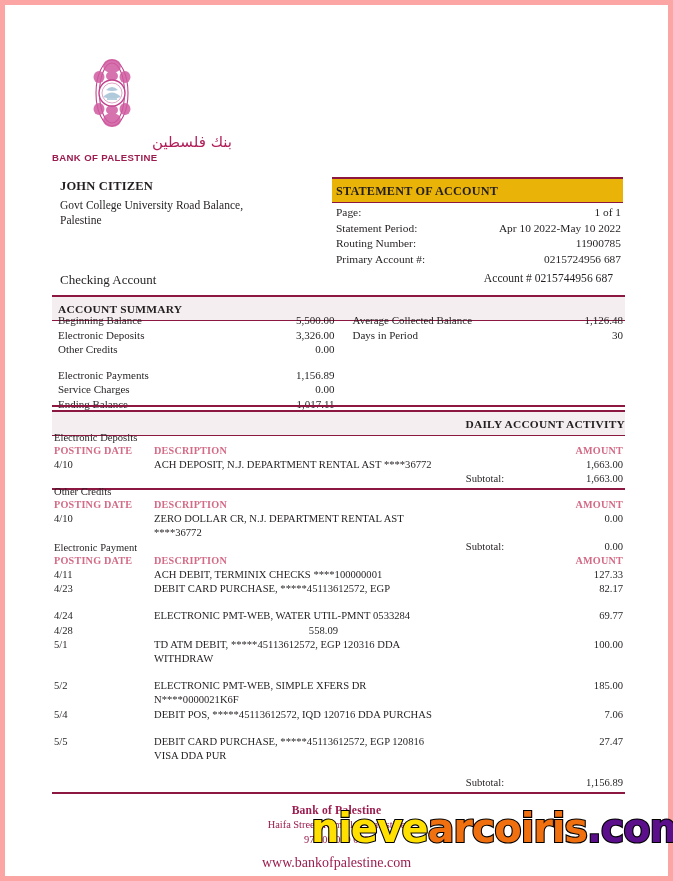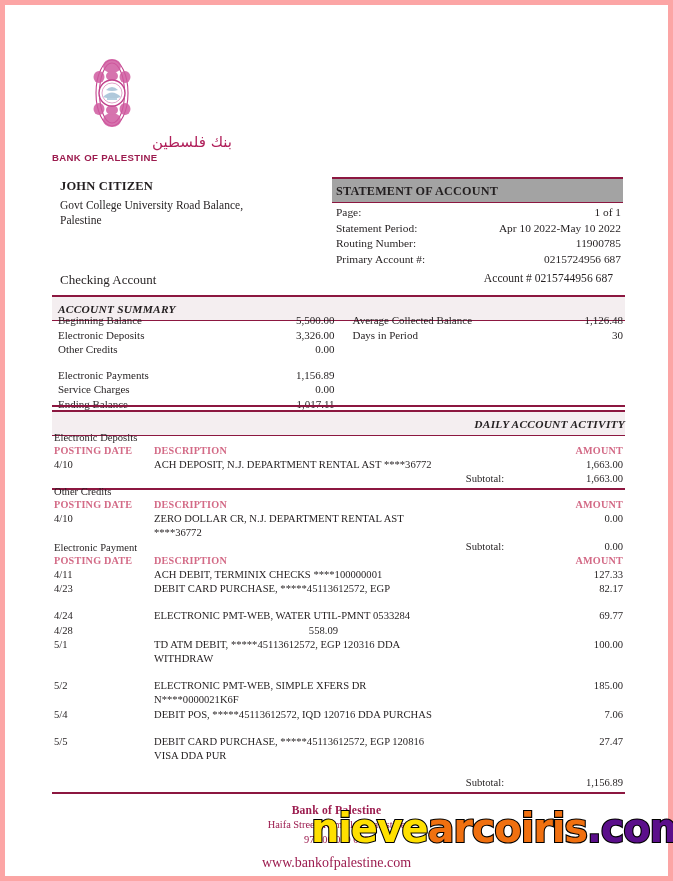--- a/index.html
+++ b/index.html
@@ -75,21 +75,21 @@
 
   .soa {
     position: absolute;
     left: 327px;
     top: 172px;
     width: 291px;
   }
   .soa-title-bar {
     border-top: 2.6px solid #8c1740;
     border-bottom: 1.4px solid #8c1740;
-    background: #a3a3a3;
+    background: #eab308;
     padding: 2px 4px 3px 4px;
   }
   .soa-title-bar .t {
     font-size: 12.2px;
     font-weight: bold;
     letter-spacing: 0.2px;
   }
   .soa-rows { margin-top: 2px; }
   .soa-row {
     display: flex;
@@ -122,21 +122,20 @@
     border-top: 2.6px solid #8c1740;
     border-bottom: 1.2px solid #8c1740;
     background: #f4eef0;
     box-sizing: border-box;
     padding: 2px 0 3px 6px;
   }
   .band .label {
     font-size: 11.4px;
     font-weight: bold;
     letter-spacing: 0.25px;
-    font-style: italic;
   }
 
   
   .summary {
     position: absolute;
     left: 47px;
     top: 308px;
     width: 573px;
     display: flex;
   }

